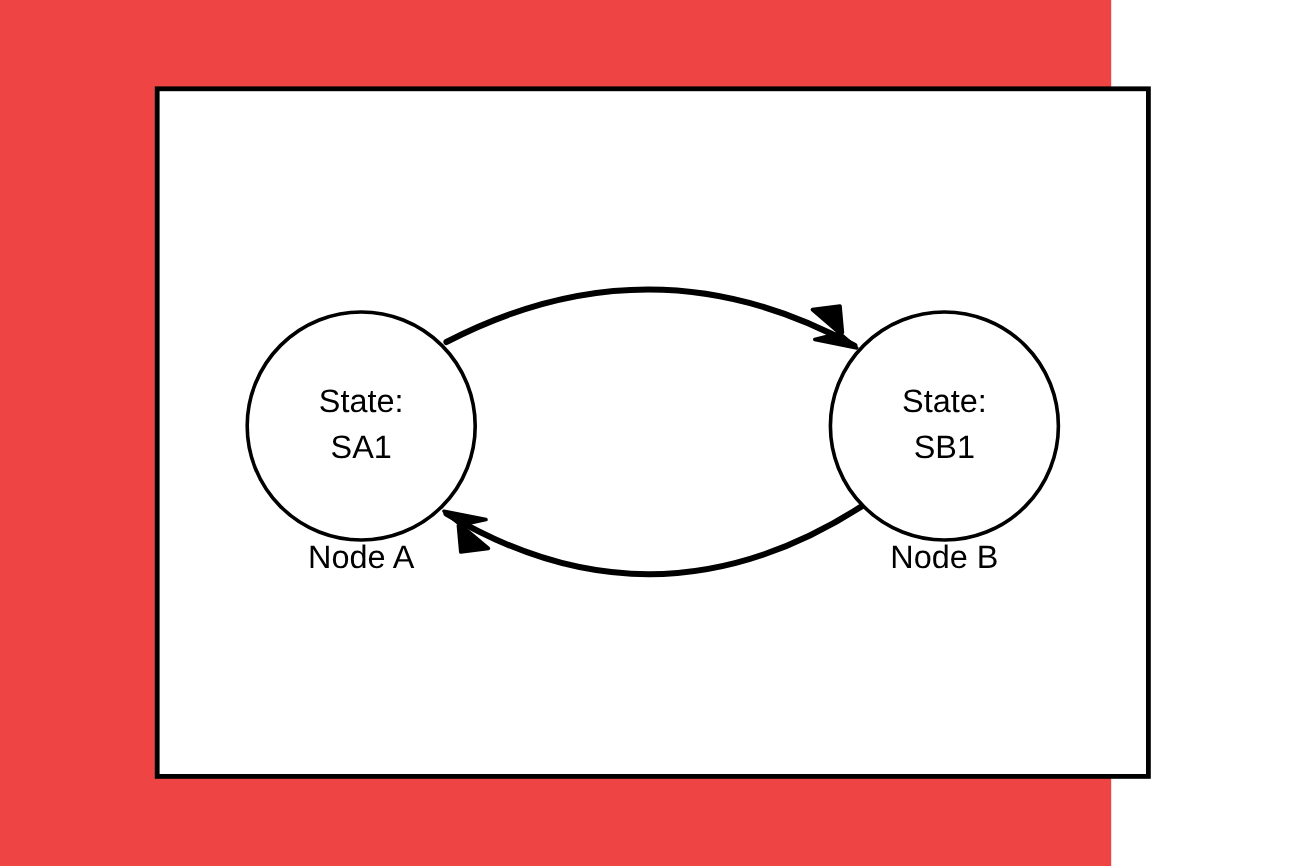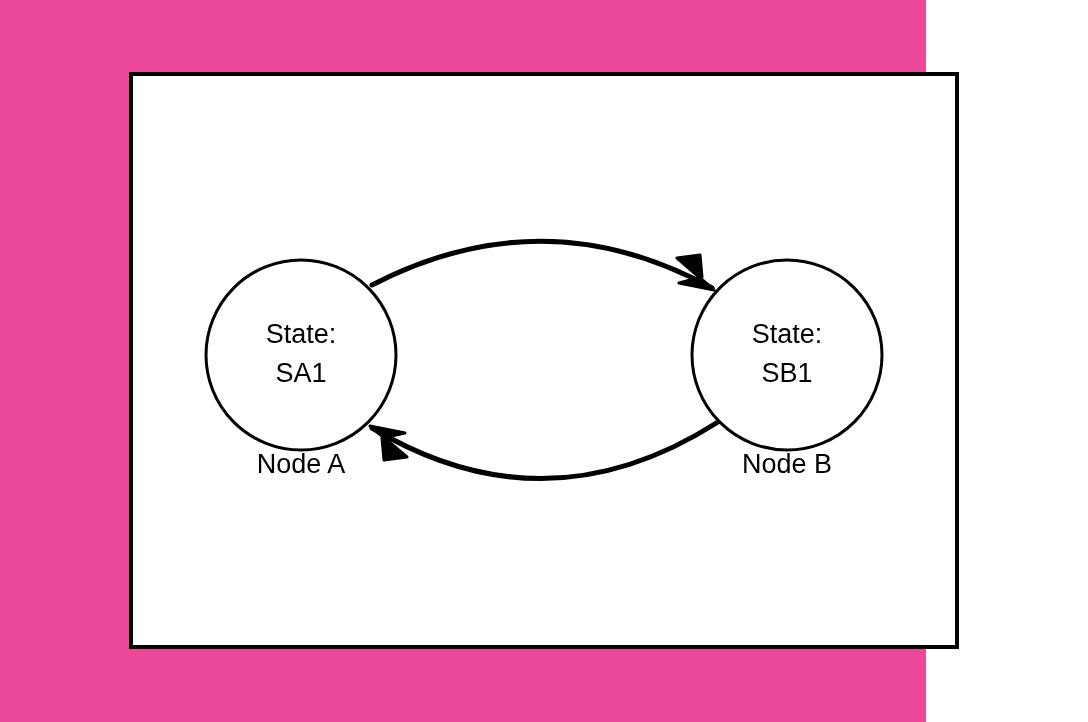--- a/index.html
+++ b/index.html
@@ -10,21 +10,21 @@
   body {
     width: 1088px;
     height: 722px;
     font-family: "Liberation Sans", sans-serif;
     overflow: hidden;
   }
   #diagram-root {
     position: relative;
     width: 926px;
     height: 722px;
-    background: #ec4899;
+    background: #ef4444;
   }
   #diagram-svg {
     position: absolute;
     top: 0;
     left: 0;
     width: 1088px;
     height: 722px;
     display: block;
   }
   .node-state-text,

